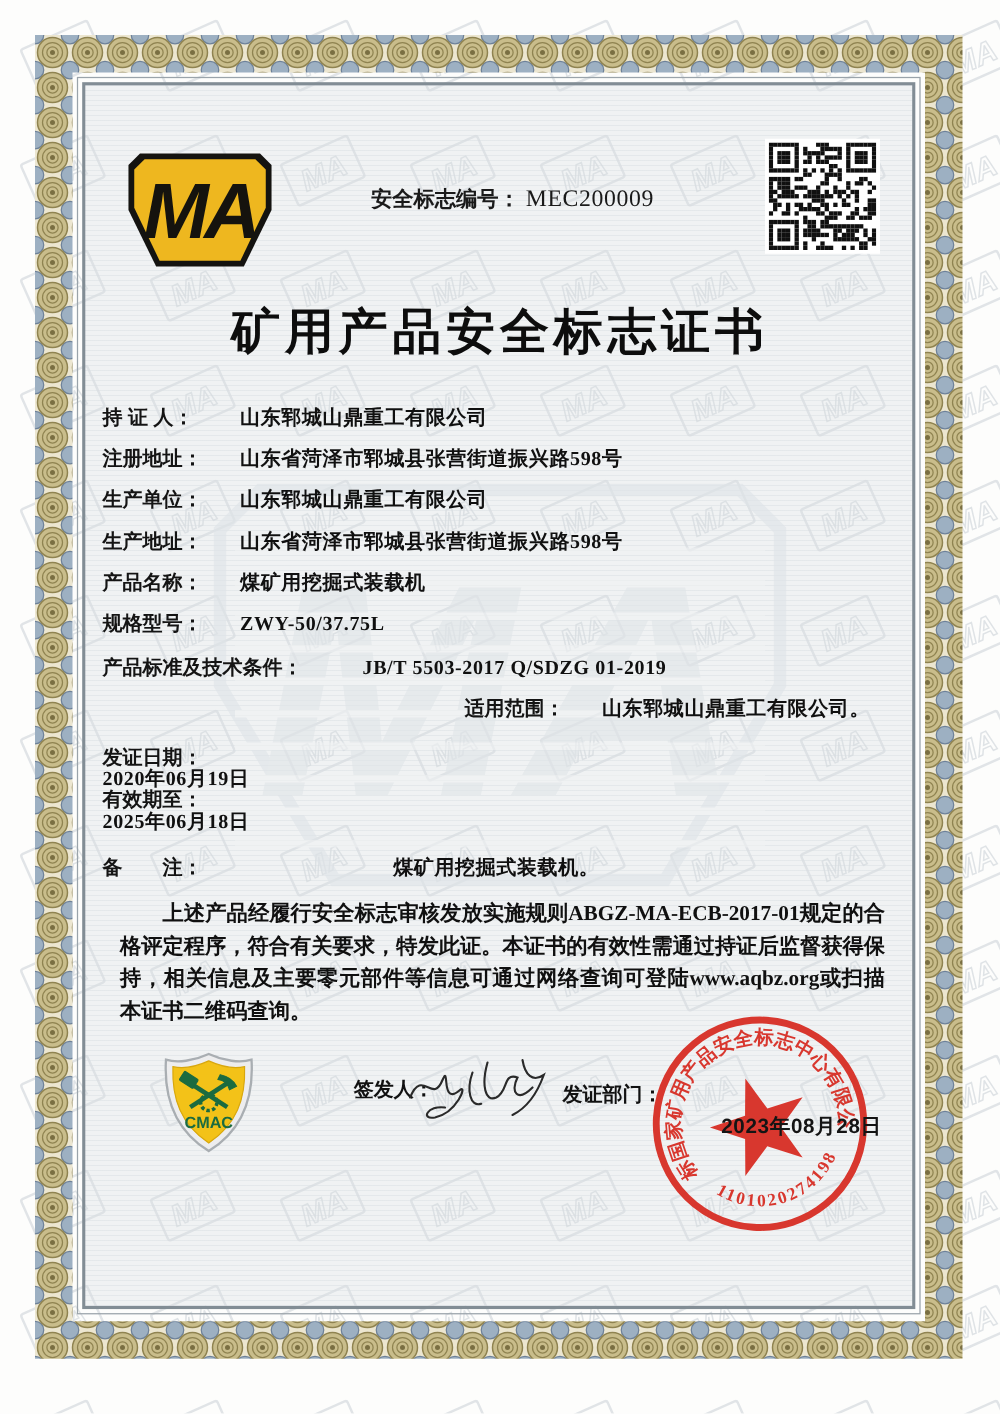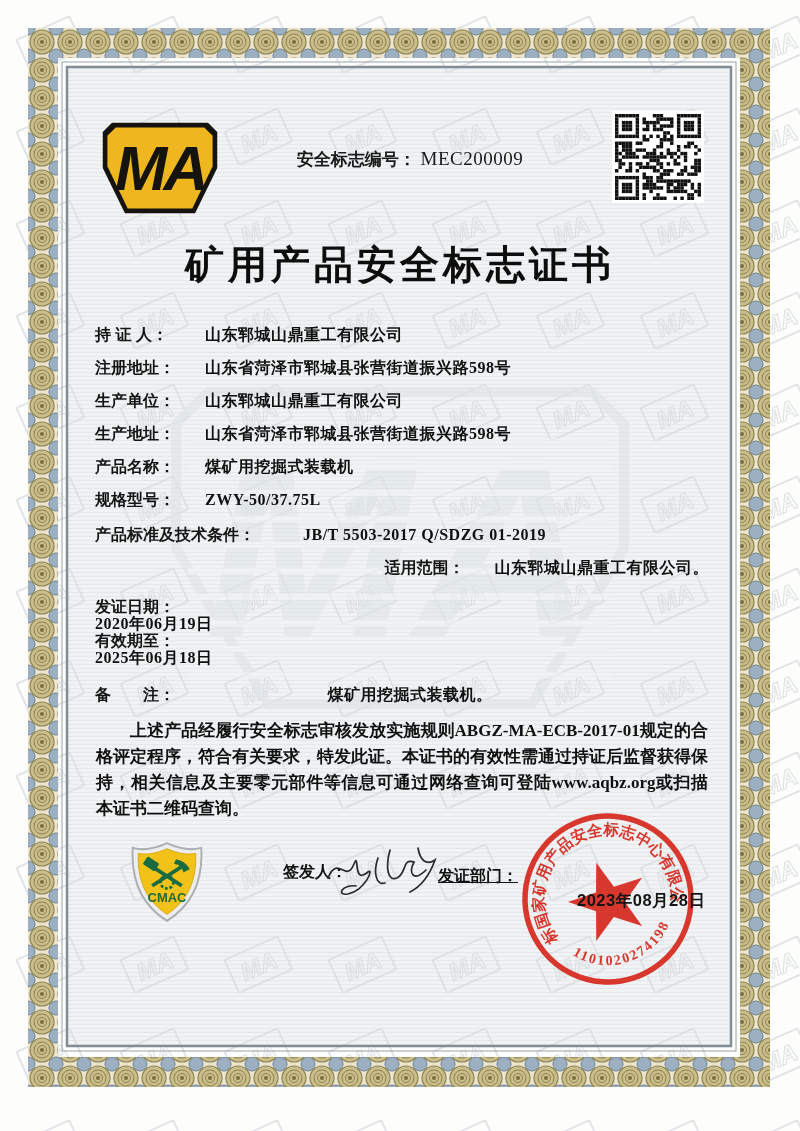--- a/index.html
+++ b/index.html
@@ -23,21 +23,21 @@
   .hdr-no .lbl{font-weight:bold;font-family:"Liberation Sans",sans-serif;}
   .hdr-no .val{font-family:"Liberation Serif",serif;font-size:19px;letter-spacing:.5px;margin-top:13px;}
   .qr{position:absolute;left:612px;top:111px;width:92px;height:92px;background:#fff;padding:3px;box-sizing:border-box;}
 
   
   .title{position:absolute;left:0;top:238px;width:800px;text-align:center;
     font-size:39px;font-weight:900;letter-spacing:4px;color:#0d0d0d;
     font-family:"Liberation Sans",sans-serif;}
 
   
-  .fields{position:absolute;left:95px;top:326px;width:614px;font-size:16px;}
+  .fields{position:absolute;left:82px;top:326px;width:614px;font-size:16px;}
   .row{display:flex;align-items:baseline;margin-bottom:16px;line-height:17px;}
   .row .lab{font-weight:bold;font-family:"Liberation Sans",sans-serif;min-width:110px;white-space:pre;color:#141414;}
   .row .val{font-weight:bold;font-family:"Liberation Serif",serif;color:#101010;letter-spacing:.5px;}
   .row.widelab .lab{min-width:0;margin-right:48px;}
   .row.mt-a{margin-top:18px;}
   .row.mt-b{margin-top:16px;justify-content:flex-end;}
   .row.mt-c{margin-top:22px;flex-direction:column;}
   .row.mt-d{margin-top:20px;gap:16px;}
   .row .val2lab{font-weight:bold;min-width:110px;white-space:pre;color:#141414;}
   .row .v1{width:198px;}
@@ -45,21 +45,21 @@
 
   
   .statement{position:absolute;left:96px;top:718px;width:612px;
     font-family:"Liberation Serif",serif;font-weight:bold;font-size:17px;
     line-height:26px;text-align:justify;text-indent:2em;color:#101010;}
 
   
   .cmac{position:absolute;left:130px;top:841px;}
   .signer-lab{position:absolute;left:283px;top:862px;font-weight:bold;font-size:16px;}
   .signature{position:absolute;left:322px;top:840px;}
-  .dept-lab{position:absolute;left:438px;top:866px;font-weight:bold;font-size:16px;text-decoration:underline;}
+  .dept-lab{position:absolute;left:450px;top:866px;font-weight:bold;font-size:16px;}
   .seal{position:absolute;left:518px;top:809px;z-index:6;opacity:.92;}
   .seal-date{position:absolute;left:541px;top:890px;z-index:7;font-weight:bold;font-size:16.5px;color:#141414;
     font-family:"Liberation Sans",sans-serif;letter-spacing:.5px;padding-left:36px;}
 </style>
 </head>
 <body>
 
 <div class="page">
 
   <div class="content-bg"></div>

